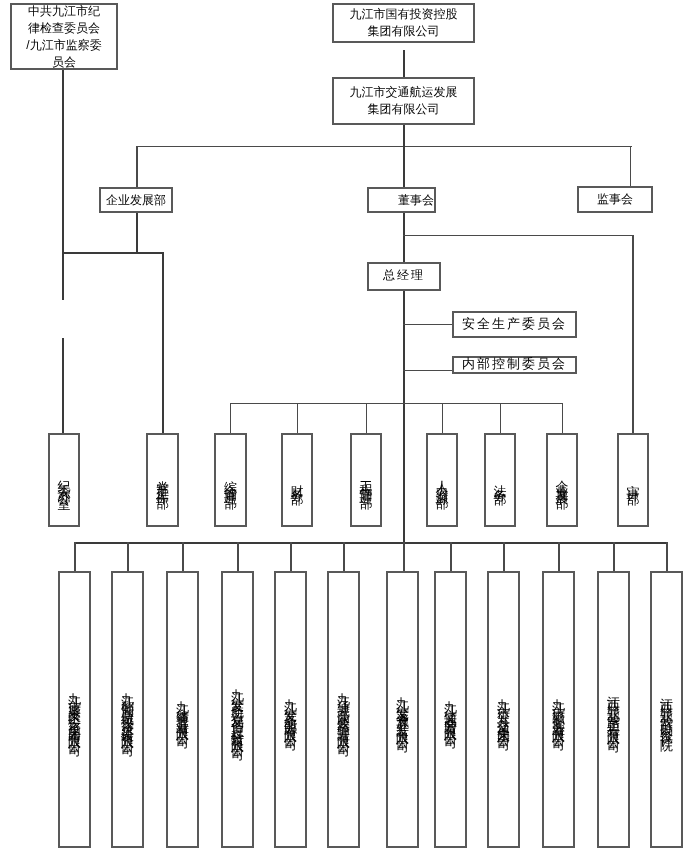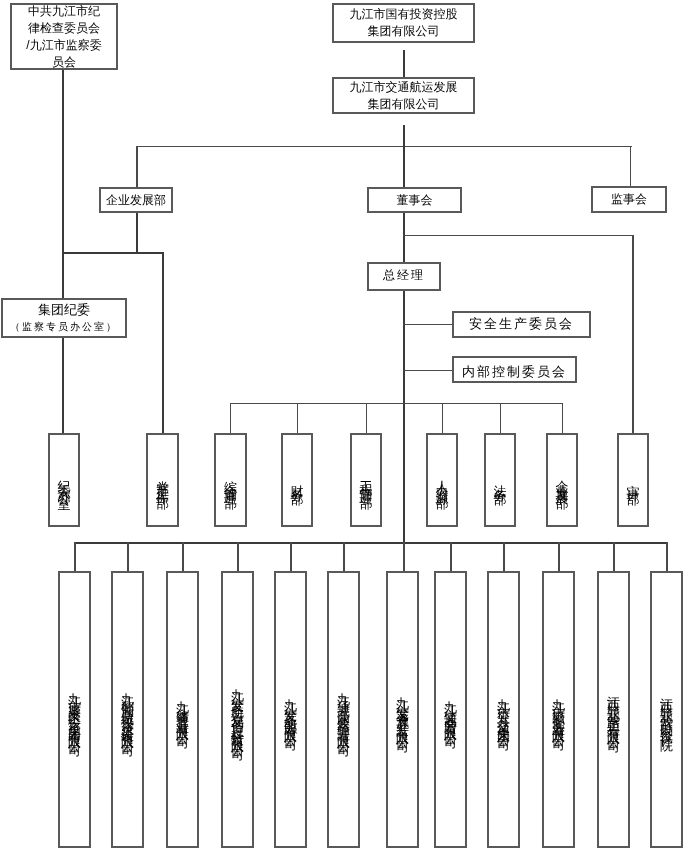--- a/index.html
+++ b/index.html
@@ -113,51 +113,47 @@
 律检查委员会
 /九江市监察委
 员会</span>
   </div>
 
   <div class="box" style="left:332px;top:3px;width:143px;height:40px;">
     <span class="lbl">九江市国有投资控股
 集团有限公司</span>
   </div>
 
-  <div class="box" style="left:332px;top:77px;width:143px;height:37px;">
+  <div class="box" style="left:332px;top:77px;width:143px;height:48px;">
     <span class="lbl">九江市交通航运发展
 集团有限公司</span>
   </div>
 
   <div class="box" style="left:99px;top:187px;width:74px;height:26px;">
     <span class="lbl">企业发展部</span>
   </div>
 
-  <div class="box" style="left:367px;top:187px;width:95px;height:26px;">
+  <div class="box" style="left:367px;top:187px;width:69px;height:26px;justify-content:flex-end;">
     <span class="lbl">董事会</span>
   </div>
 
-  <div class="box" style="left:591px;top:186px;width:76px;height:27px;">
+  <div class="box" style="left:577px;top:186px;width:76px;height:27px;">
     <span class="lbl">监事会</span>
   </div>
 
   <div class="box" style="left:367px;top:262px;width:74px;height:29px;">
     <span class="lbl spread">总经理</span>
   </div>
 
-  <div class="box two-line" style="left:1px;top:298px;width:126px;height:40px;">
-    <span class="lbl sm">集团纪委</span>
-    <span class="sub">（监察专员办公室）</span>
-  </div>
-
-  <div class="box" style="left:452px;top:311px;width:139px;height:27px;">
+
+  <div class="box" style="left:452px;top:311px;width:125px;height:27px;">
     <span class="lbl sm spread">安全生产委员会</span>
   </div>
 
-  <div class="box" style="left:452px;top:356px;width:125px;height:27px;align-items:flex-end;">
+  <div class="box" style="left:452px;top:356px;width:125px;height:18px;">
     <span class="lbl sm spread">内部控制委员会</span>
   </div>
 
   <div class="box vbox" style="left:48px;top:433px;width:32px;height:94px;">
     <span class="lbl">纪委办公室</span>
   </div>
   <div class="box vbox" style="left:146px;top:433px;width:33px;height:94px;">
     <span class="lbl">党群工作部</span>
   </div>
   <div class="box vbox" style="left:214px;top:433px;width:33px;height:94px;">

